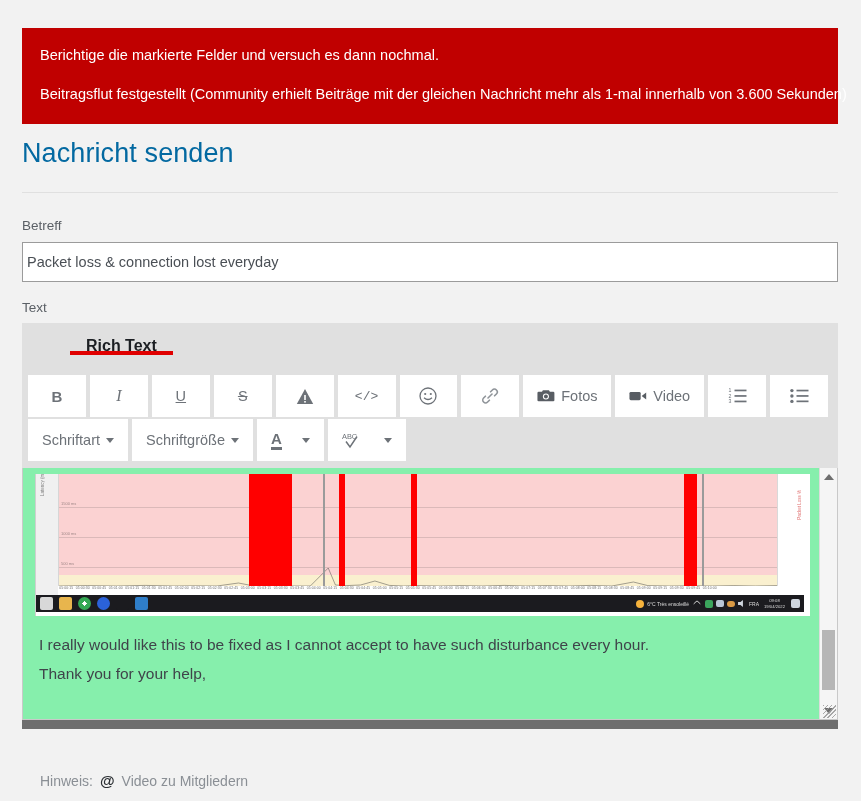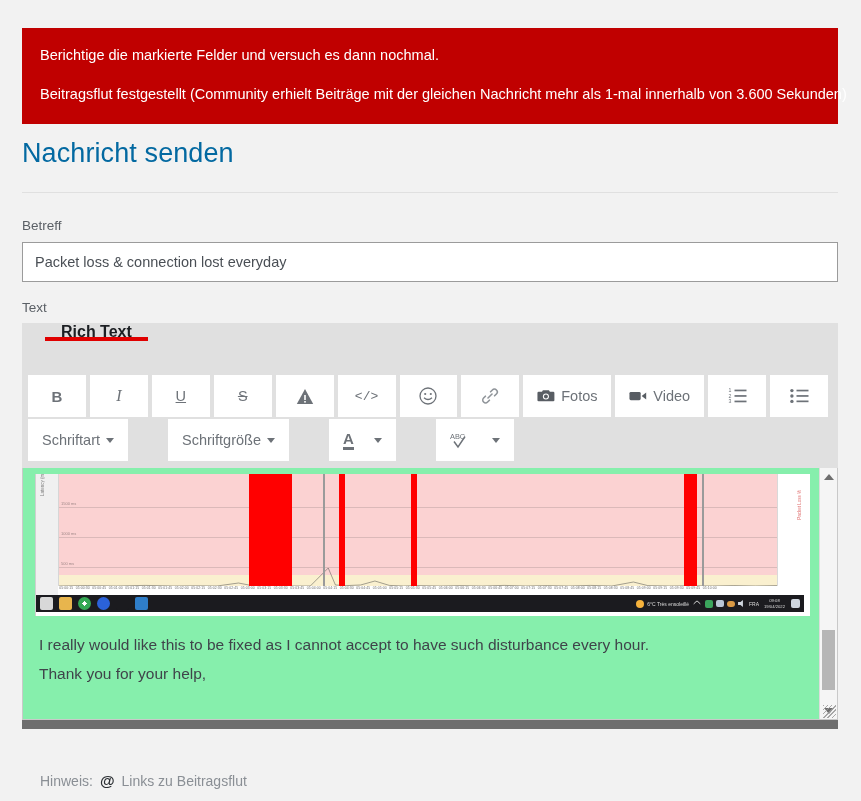--- a/index.html
+++ b/index.html
@@ -71,37 +71,37 @@
     left: 22px;
     top: 242px;
     width: 816px;
     height: 40px;
     box-sizing: border-box;
     border: 1px solid #9b9b9b;
     background: #ffffff;
     font-family: "Liberation Sans", sans-serif;
     font-size: 14.5px;
     color: #4a4f55;
-    padding: 0 12px;
+    padding: 0 4px;
     outline: none;
   }
 
   
   .editor {
     position: absolute;
     left: 22px;
     top: 323px;
     width: 816px;
   }
   .tabbar {
     height: 46px;
     background: #e0e0e0;
     display: flex;
-    align-items: flex-start;
-    padding-left: 23px;
+    align-items: center;
+    padding-left: 48px;
     box-sizing: border-box;
   }
   .tab {
     display: flex;
     align-items: center;
     padding: 0 16px;
     font-size: 16px;
     color: #7a7f85;
     position: relative;
     cursor: pointer;
@@ -119,21 +119,21 @@
   }
 
   .toolbar {
     background: #e0e0e0;
     padding: 6px 6px 7px 6px;
   }
   .trow {
     display: flex;
     gap: 0px;
   }
-  .trow + .trow { margin-top: 2px; gap: 36px; }
+  .trow + .trow { margin-top: 2px; }
   .tbtn {
     background: #ffffff;
     border: none;
     height: 42px;
     min-width: 40px;
     margin-right: 4px;
     display: flex;
     align-items: center;
     justify-content: center;
     gap: 6px;
@@ -639,16 +639,16 @@
         <div class="resize-grip"></div>
       </div>
     </div>
 
     <div class="editor-footer-bar"></div>
   </div>
 
   <div class="hint">
     <span>Hinweis:</span>
     <span class="at-badge">@</span>
-    <span>Links zu Beitragsflut</span>
+    <span>Video zu Mitgliedern</span>
   </div>
 
 </div>
 
 </body></html>

